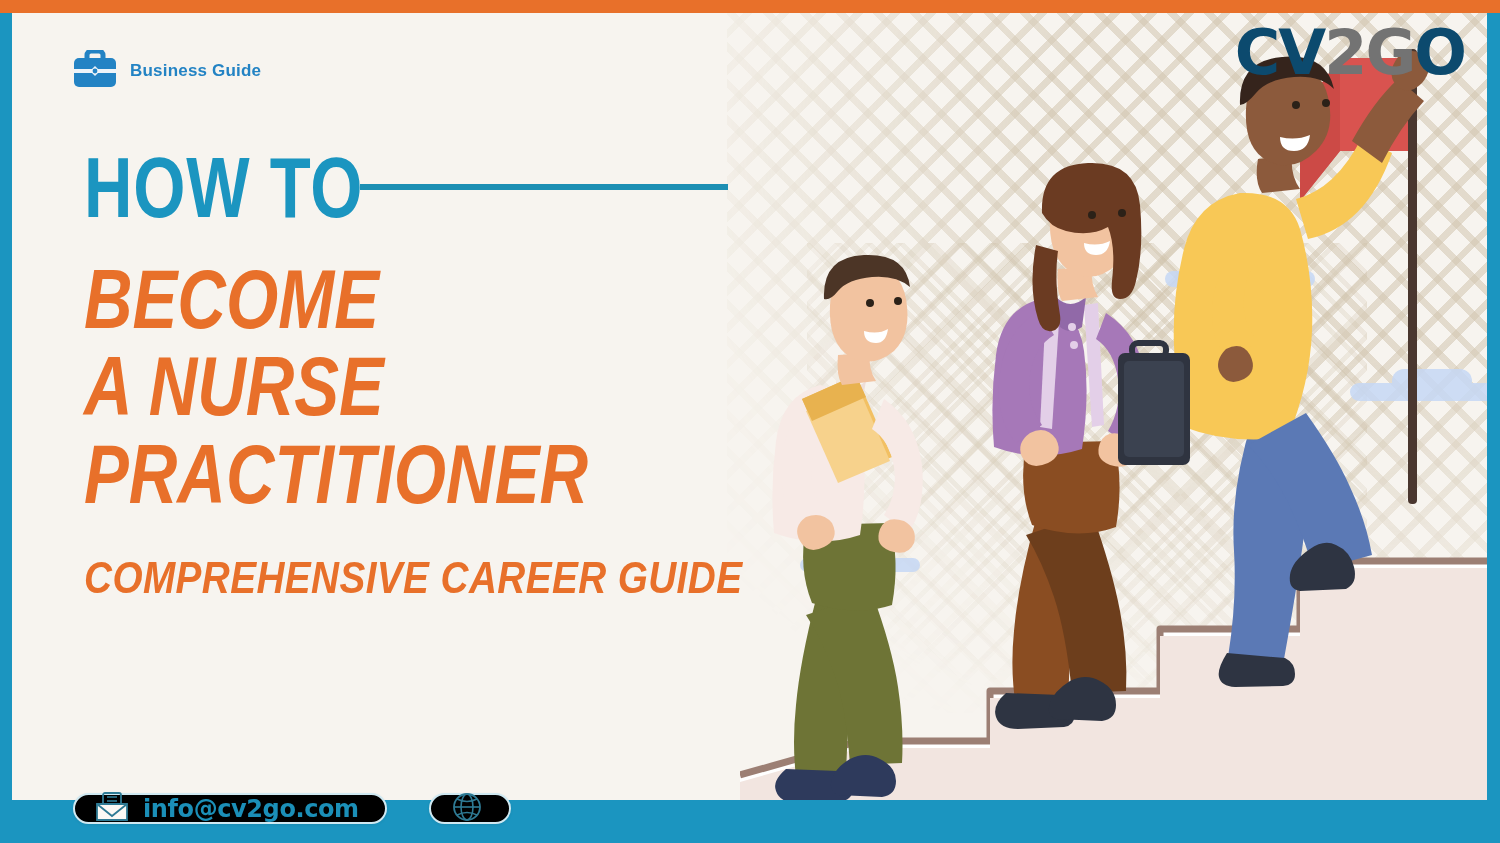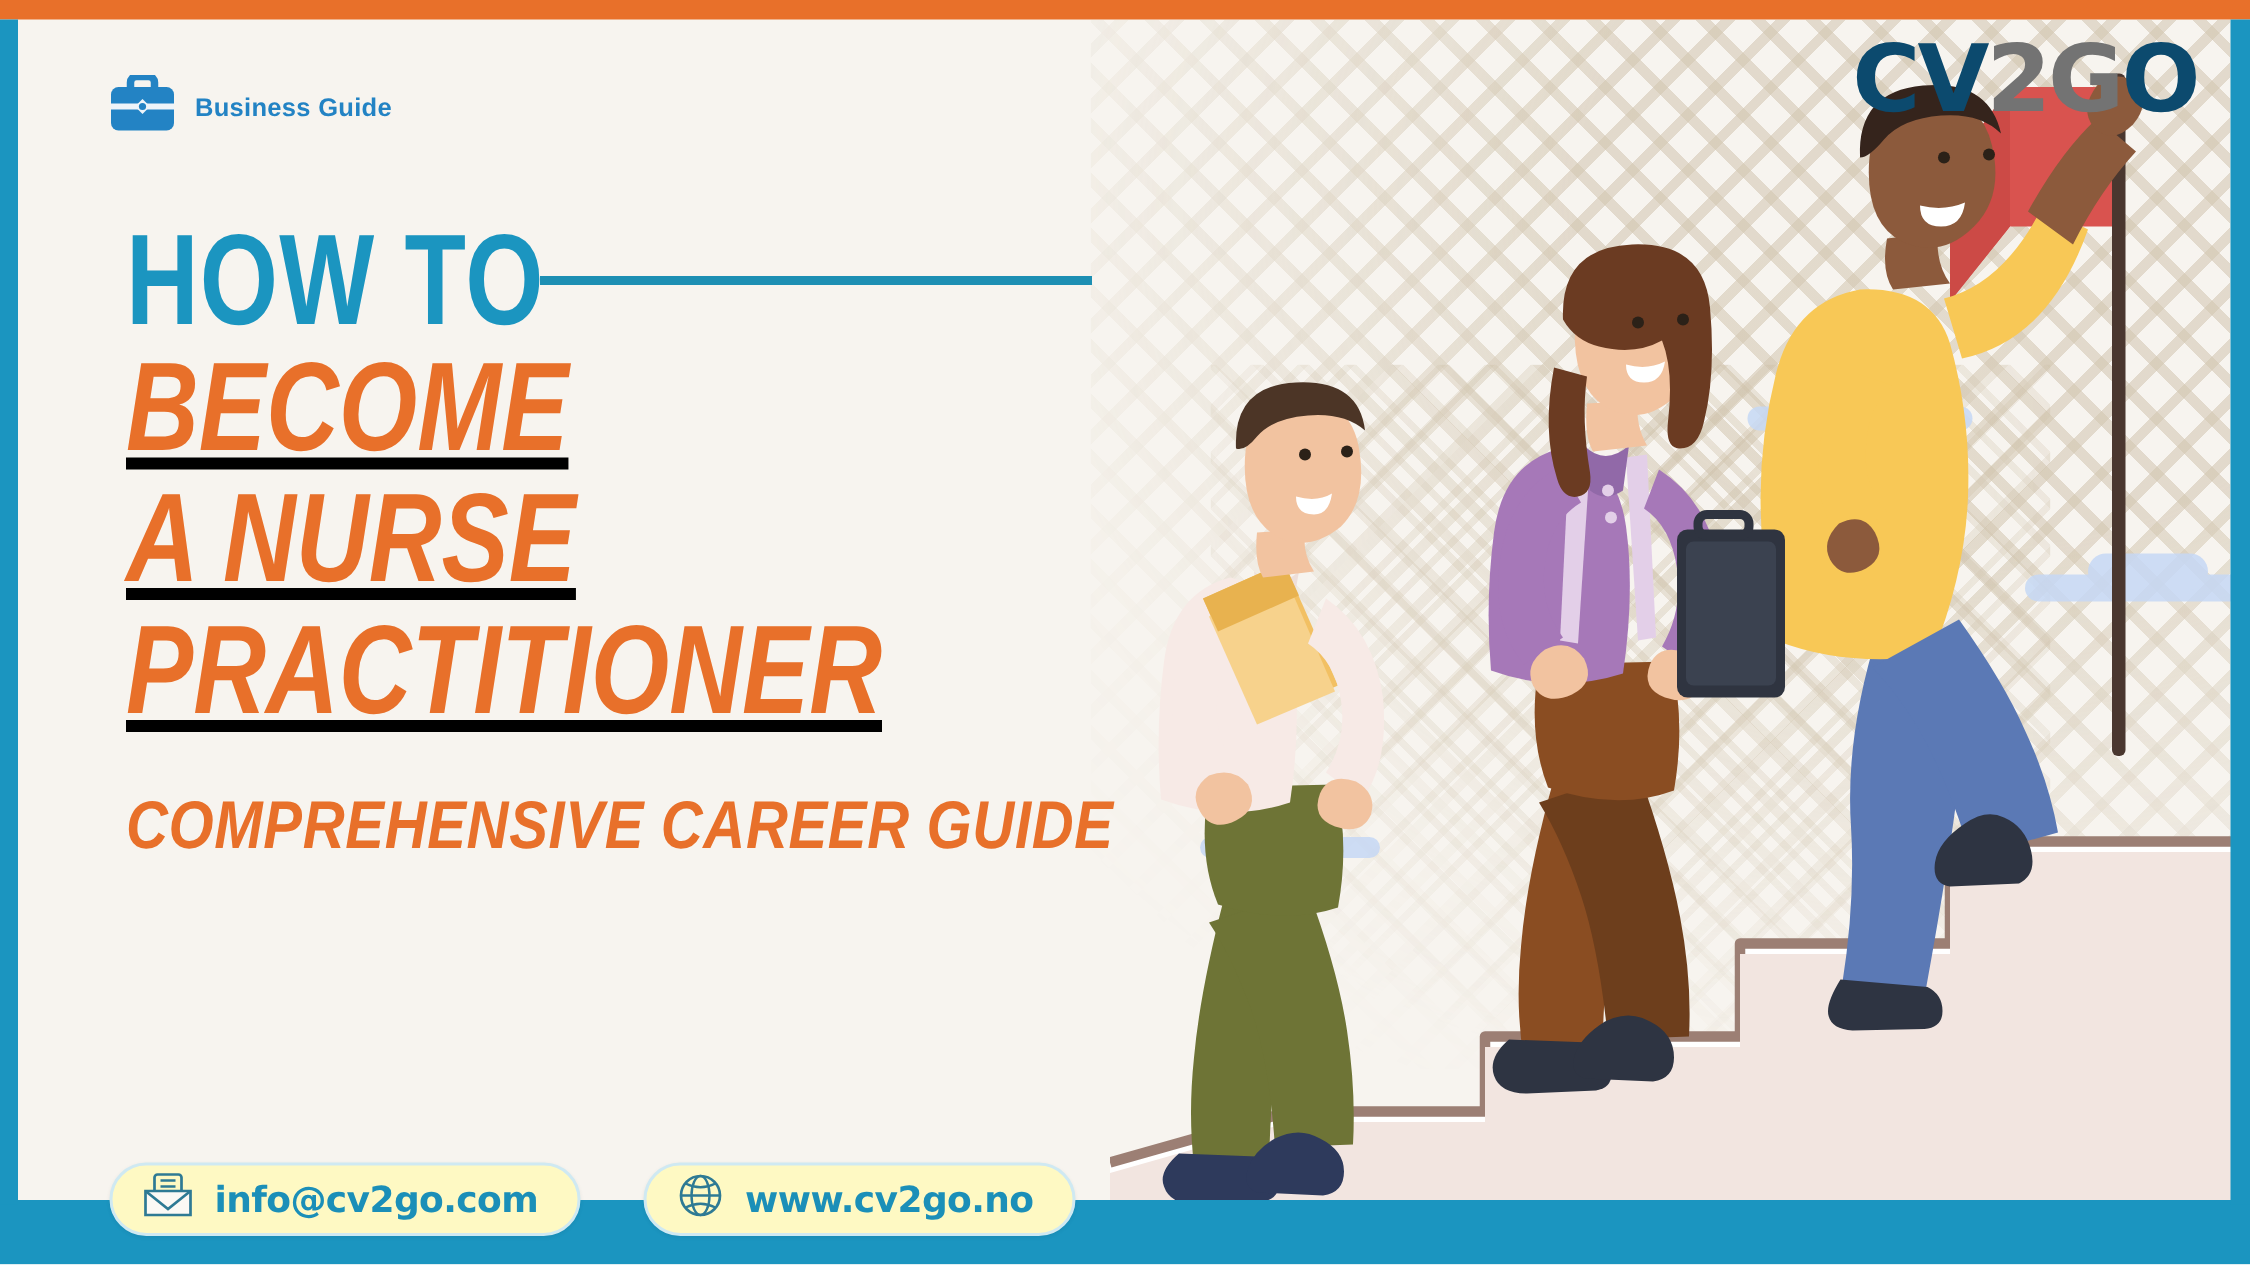--- a/index.html
+++ b/index.html
@@ -90,21 +90,21 @@
     letter-spacing:1px;
     transform:scaleX(.78);transform-origin:left center;
     font-family:"Liberation Sans", sans-serif;
     white-space:nowrap;
   }
   .rule{
     width:368px;height:6px;background:#1d8fb3;
     margin-left:-82px;
   }
 
-  .kicker-lines{text-decoration:underline;}
+  .kicker-lines{margin-top:28px;}
   .kicker{
     font-size:84px;line-height:1.02;font-weight:800;color:#e8702a;
     font-style:italic;letter-spacing:0px;
     transform:scaleX(.80);transform-origin:left center;
     white-space:nowrap;
     margin-bottom:2px;
   }
   .subtitle{
     margin-top:34px;
     font-size:45px;font-weight:800;font-style:italic;color:#e8702a;
@@ -113,22 +113,22 @@
     white-space:nowrap;
   }
 
   
   .contact-bar{
     position:absolute;left:73px;bottom:19px;
     display:flex;align-items:center;gap:42px;z-index:45;
   }
   .pill{
     display:flex;align-items:center;gap:14px;
-    height:49px;padding:0 26px 0 20px;
-    background:#fef9c3;border:2px solid #cfe9f2;border-radius:26px;
+    height:31px;padding:0 26px 0 20px;
+    background:#000000;border:2px solid #cfe9f2;border-radius:26px;
     box-shadow:0 1px 3px rgba(0,0,0,.07);
   }
   .pill-text{
     font-size:24px;font-weight:800;color:#1b8fb8;letter-spacing:-.4px;
     font-family:"DejaVu Sans", sans-serif;
   }
 
   
   .illo{
     position:absolute;left:740px;top:13px;width:760px;height:790px;
@@ -328,17 +328,16 @@
     <div class="pill">
       <span>
         <svg width="32" height="32" viewBox="0 0 32 32">
           <circle cx="16" cy="16" r="13" fill="none" stroke="#2e7a94" stroke-width="1.8"></circle>
           <ellipse cx="16" cy="16" rx="6" ry="13" fill="none" stroke="#2e7a94" stroke-width="1.6"></ellipse>
           <line x1="3" y1="16" x2="29" y2="16" stroke="#2e7a94" stroke-width="1.6"></line>
           <path d="M6 8 q10 5 20 0" fill="none" stroke="#2e7a94" stroke-width="1.5"></path>
           <path d="M6 24 q10 -5 20 0" fill="none" stroke="#2e7a94" stroke-width="1.5"></path>
         </svg>
       </span>
-      <span class="pill-text">www.cv2go.no</span>
     </div>
   </div>
 
 </div>
 
 </body></html>

